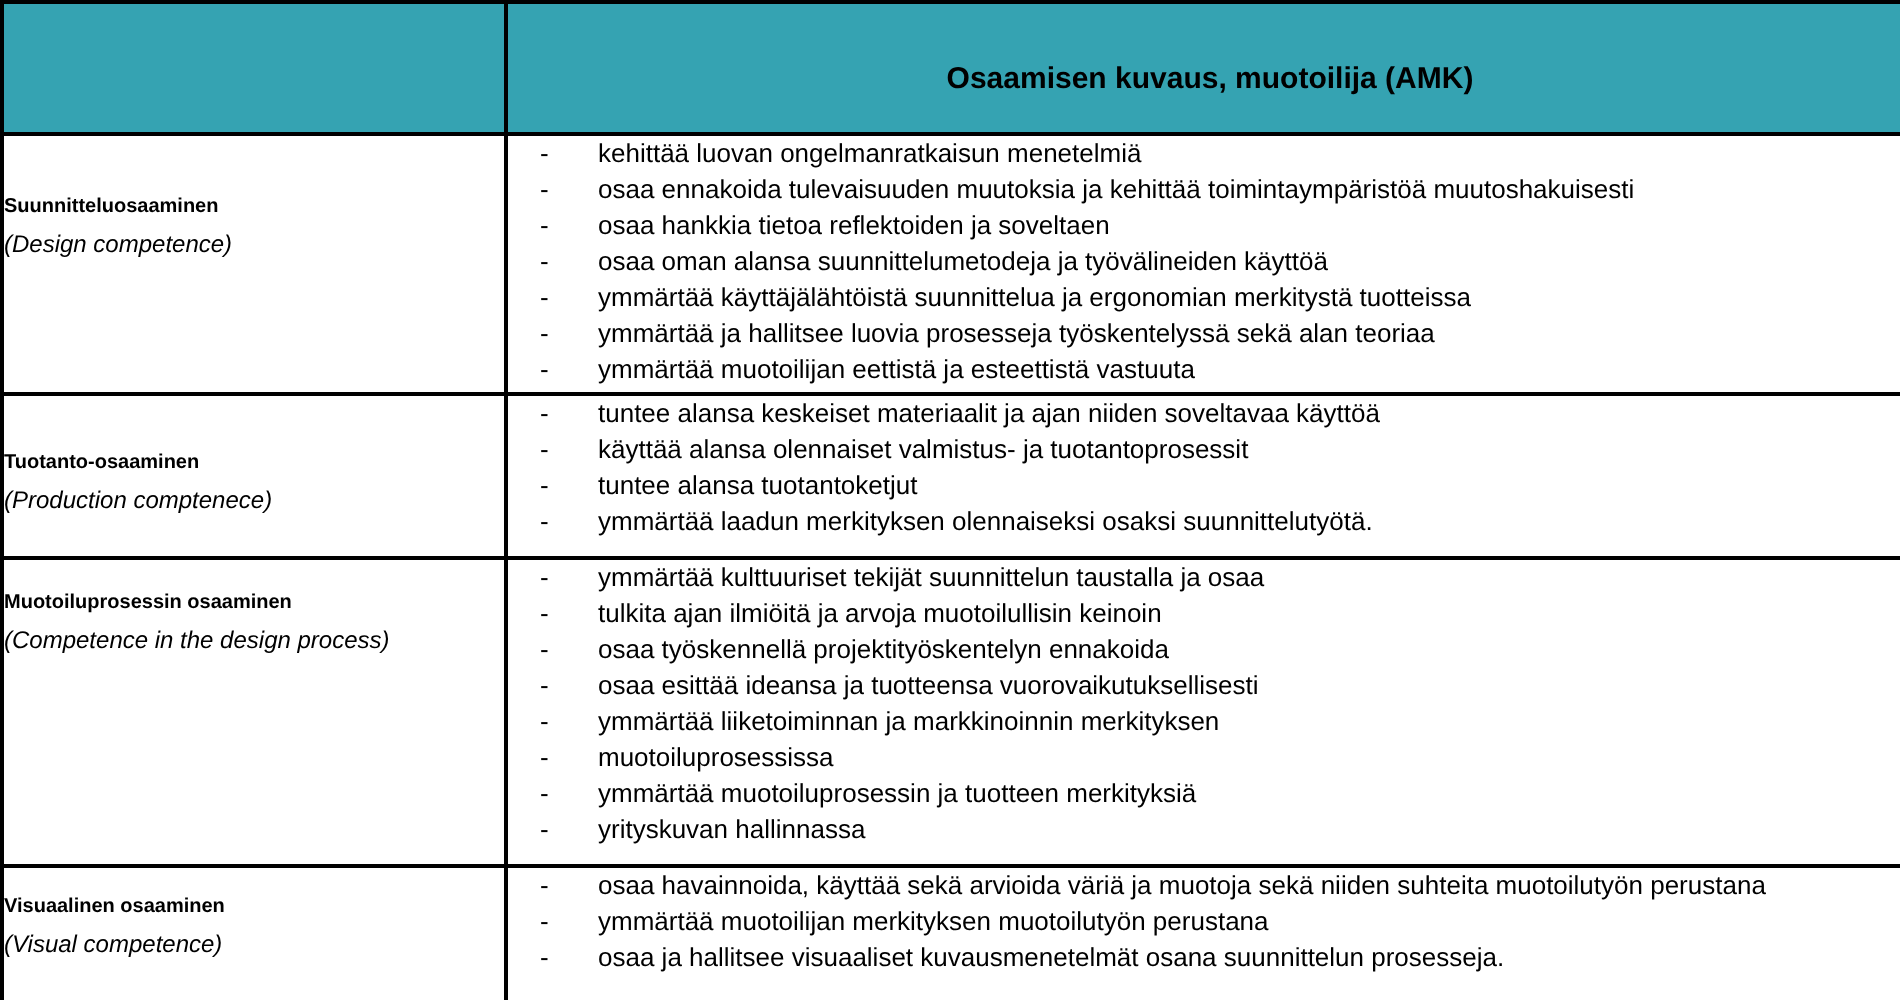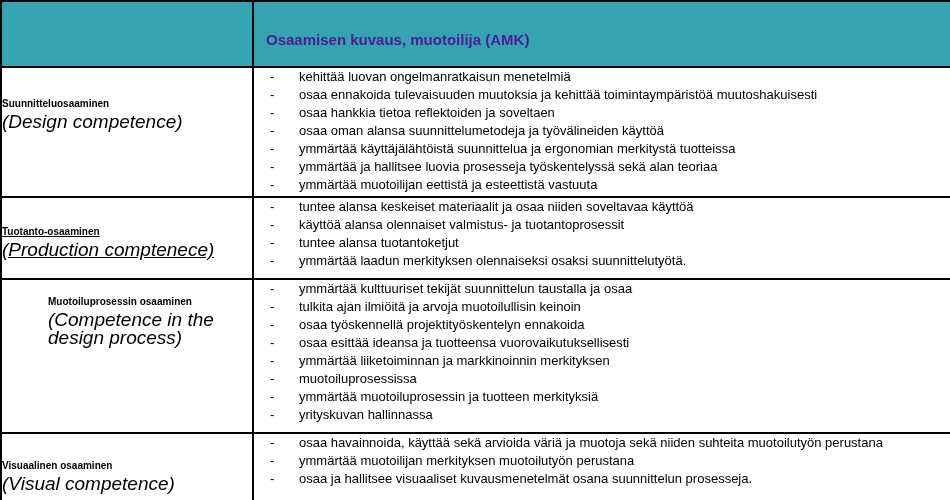--- a/index.html
+++ b/index.html
@@ -28,51 +28,51 @@
     box-sizing: border-box;
     overflow: hidden;
   }
   col.c1 { width: 252px; }
   col.c2 { width: 698px; }
 
   
   tr.header-row { height: 66px; }
   tr.header-row th {
     background: #35a3b2;
-    color: #4c1d95;
-    text-align: left;
+    color: #000000;
+    text-align: center;
     vertical-align: middle;
     font-size: 15px;
     font-weight: bold;
     padding: 10px 6px 0 12px;
   }
 
   
   tr.r0 { height: 130px; }
   tr.r1 { height: 82px; }
   tr.r2 { height: 154px; }
   tr.r3 { height: 68px; }
 
   td.left-cell {
     vertical-align: top;
     padding-left: 10px;
     padding-right: 8px;
   }
   tr.r0 td.left-cell { padding-top: 26px; }
-  tr.r1 td.left-cell { padding-top: 24px; text-decoration: underline; }
-  tr.r2 td.left-cell { padding-top: 12px; padding-left: 46px; }
-  tr.r3 td.left-cell { padding-top: 22px; }
+  tr.r1 td.left-cell { padding-top: 24px; }
+  tr.r2 td.left-cell { padding-top: 12px; }
+  tr.r3 td.left-cell { padding-top: 10px; }
 
   .row-title {
     font-size: 10px;
     font-weight: bold;
     line-height: 19px;
   }
   .row-subtitle {
-    font-size: 19px;
+    font-size: 12px;
     font-style: italic;
     line-height: 18px;
   }
 
   td.right-cell {
     vertical-align: top;
     padding: 4px 6px 2px 0;
   }
   ul.bullets {
     list-style: none;
@@ -151,25 +151,25 @@
 
     <tr class="r1">
       <td class="left-cell">
         <div class="row-title">Tuotanto-osaaminen</div>
         <div class="row-subtitle">(Production comptenece)</div>
       </td>
       <td class="right-cell">
         <ul class="bullets">
               <li>
                 <span class="dash">-</span>
-                <span class="btxt">tuntee alansa keskeiset materiaalit ja osaa niiden soveltavaa käyttöä</span>
-              </li>
-              <li>
-                <span class="dash">-</span>
-                <span class="btxt">käyttöä alansa olennaiset valmistus- ja tuotantoprosessit</span>
+                <span class="btxt">tuntee alansa keskeiset materiaalit ja ajan niiden soveltavaa käyttöä</span>
+              </li>
+              <li>
+                <span class="dash">-</span>
+                <span class="btxt">käyttää alansa olennaiset valmistus- ja tuotantoprosessit</span>
               </li>
               <li>
                 <span class="dash">-</span>
                 <span class="btxt">tuntee alansa tuotantoketjut</span>
               </li>
               <li>
                 <span class="dash">-</span>
                 <span class="btxt">ymmärtää laadun merkityksen olennaiseksi osaksi suunnittelutyötä.</span>
               </li>
             </ul>

